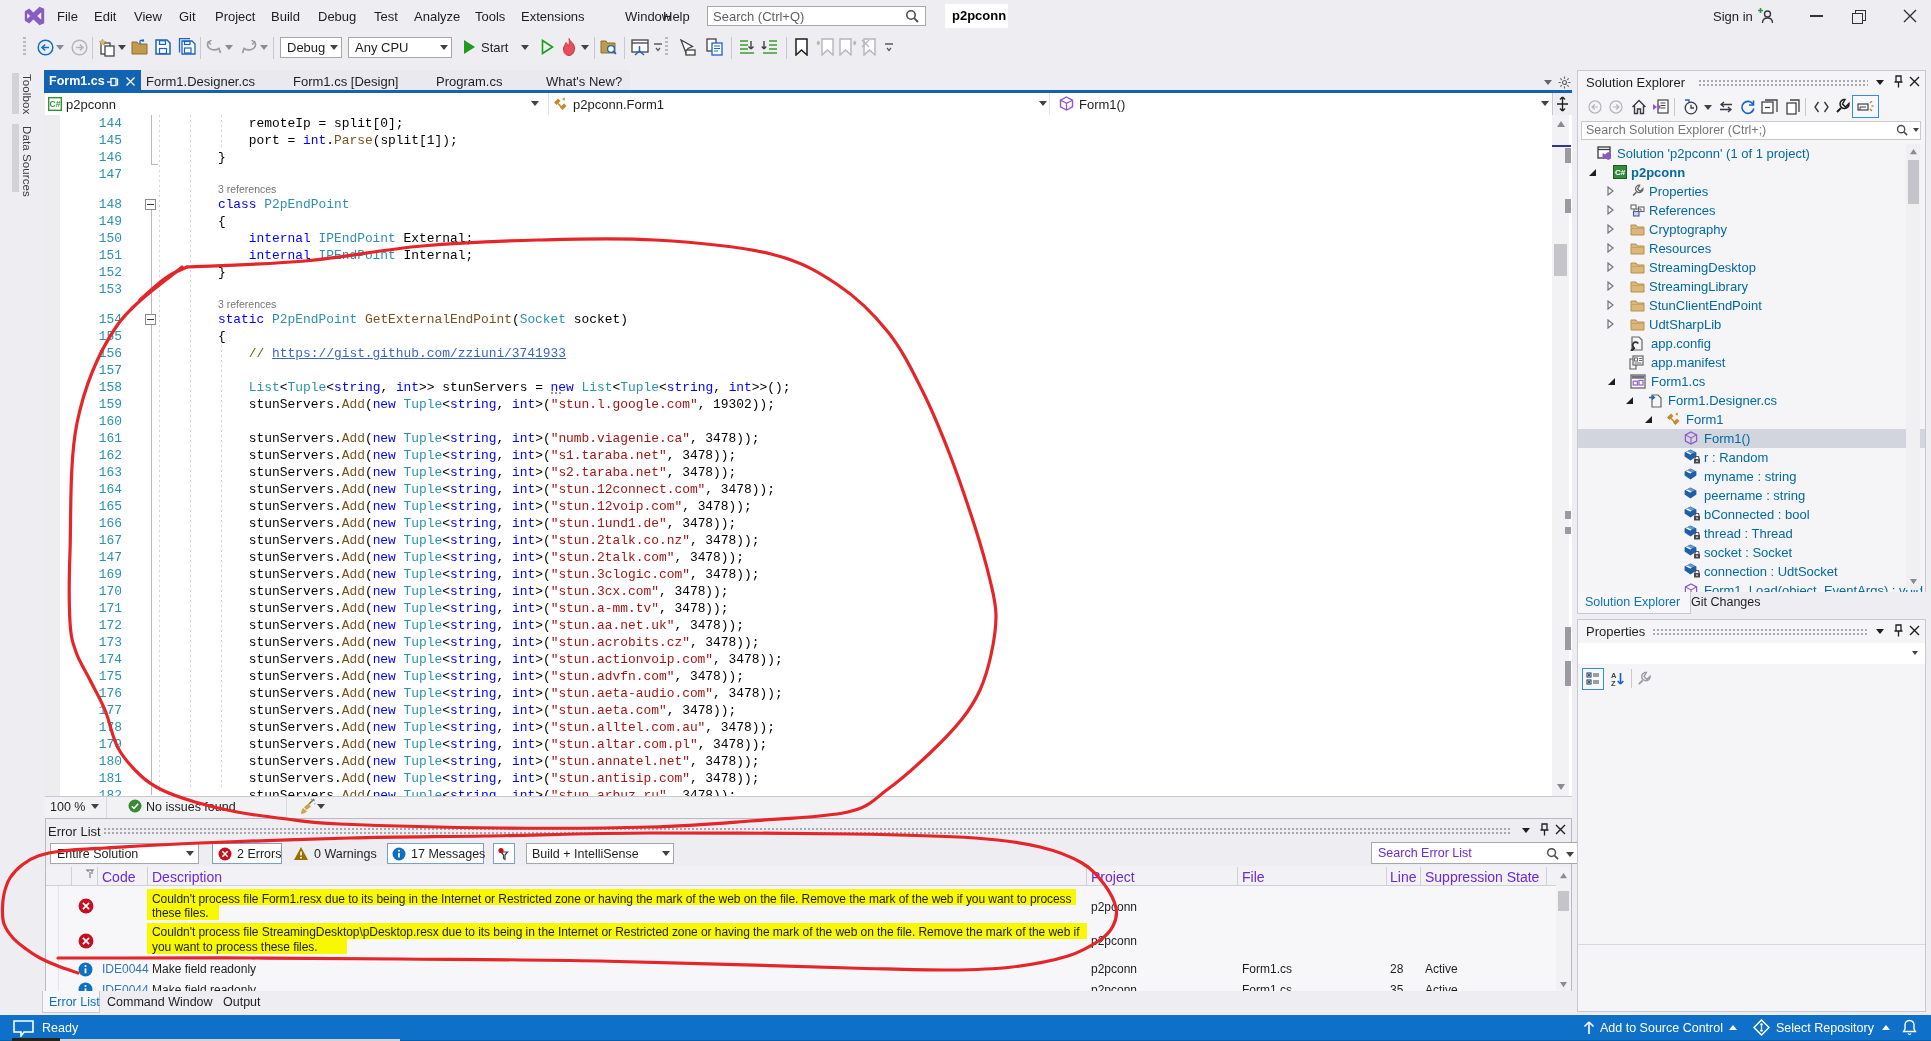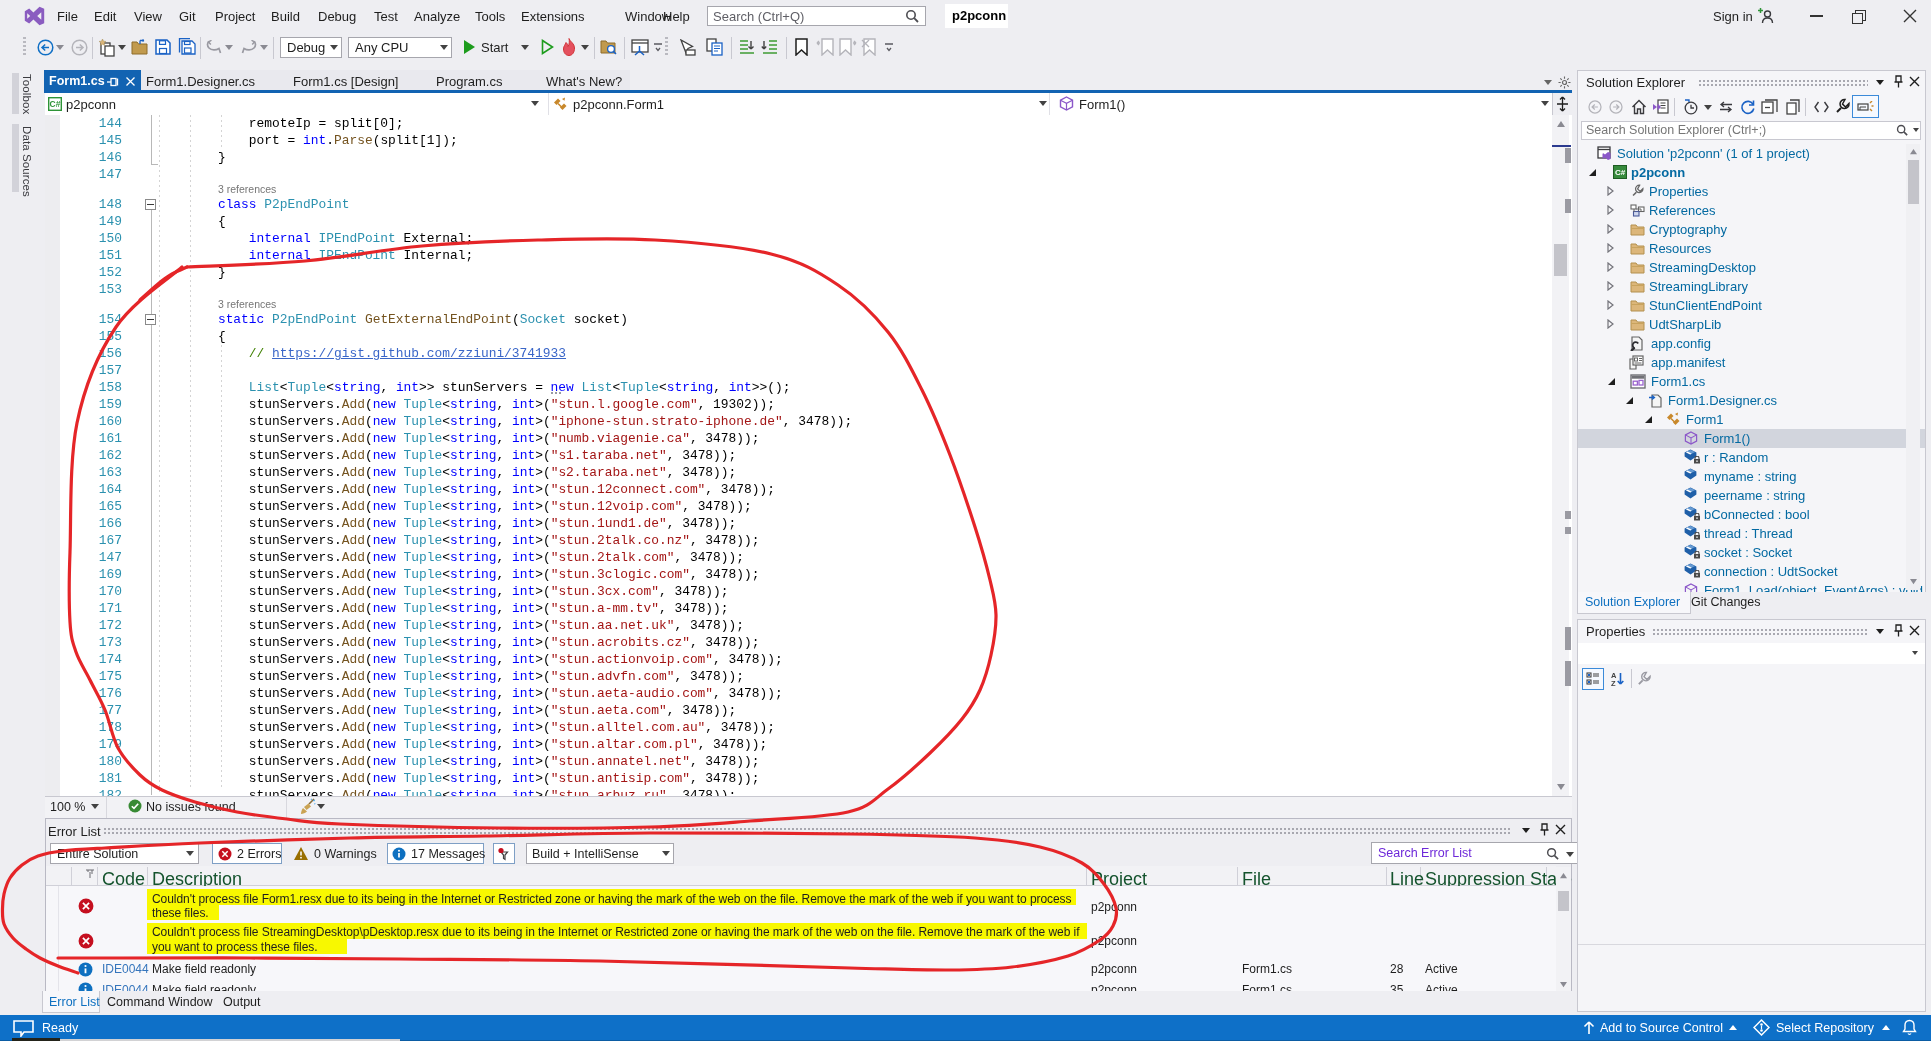--- a/index.html
+++ b/index.html
@@ -6,21 +6,21 @@
 .a{position:absolute}
 .menu{font-size:13px;color:#1e1e1e;top:9px}
 .k{color:#0000ff}.t{color:#2b91af}.m{color:#74531f}.s{color:#a31515}.cm{color:#3f8000}
 .u{color:#3a66c8;text-decoration:underline}
 .ln{position:absolute;left:53px;width:24px;text-align:right;color:#2b91af;font-size:12.9px;font-family:"Liberation Mono",monospace;line-height:17px}
 .cl{position:absolute;left:111px;font-size:12.9px;font-family:"Liberation Mono",monospace;line-height:17px;white-space:pre;color:#000}
 .lens{position:absolute;left:173px;font-size:10.5px;color:#767676}
 .tabtxt{font-size:13px;color:#1e1e1e;top:74px}
 .sep{position:absolute;width:1px;background:#c8c8d0}
 .fbtn{position:absolute;top:843px;height:21px;background:#fff;border:1px solid #7e9fc5;font-size:12.5px}
-.hdrtxt{position:absolute;top:869px;font-size:18px;color:#14532d}
+.hdrtxt{position:absolute;top:869px;font-size:14px;color:#6d28d9}
 .row-t{position:absolute;font-size:12px;color:#1e1e1e}
 .desc{font-size:12px;letter-spacing:-0.06px}
 .tree-t{position:absolute;font-size:13px;color:#0369a1;white-space:nowrap}
 .caret{position:absolute;width:0;height:0;border-left:4px solid transparent;border-right:4px solid transparent;border-top:5px solid #656565}
 </style></head>
 <body>
 
 <div class="a" style="left:0;top:0;width:1931px;height:31px;background:#eeeef2"></div>
 <svg class="a" style="left:24px;top:6px" width="21" height="20" viewBox="0 0 21 20">
     <path fill="#8a5cc0" d="M5.2 2.5 L9.4 6.5 L9.4 13.5 L5.2 17.5 L0.8 14.8 L0.8 5.2 Z M9.4 6.5 L15.5 0.8 L20.2 2.8 L20.2 17.2 L15.5 19.2 L9.4 13.5 Z"></path>
@@ -265,21 +265,20 @@
 <div class="ln" style="top:213px">155</div>
 <div class="cl" style="top:213px">        {</div>
 <div class="ln" style="top:230px">156</div>
 <div class="cl" style="top:230px">            <span class="cm">// </span><span class="u">https://gist.github.com/zziuni/3741933</span></div>
 <div class="ln" style="top:247px">157</div>
 <div class="ln" style="top:264px">158</div>
 <div class="cl" style="top:264px">            <span class="t">List</span>&lt;<span class="t">Tuple</span>&lt;<span class="k">string</span>, <span class="k">int</span>&gt;&gt; stunServers = <span class="k">new</span> <span class="t">List</span>&lt;<span class="t">Tuple</span>&lt;<span class="k">string</span>, <span class="k">int</span>&gt;&gt;();</div>
 <div class="ln" style="top:281px">159</div>
 <div class="cl" style="top:281px">            stunServers.<span class="m">Add</span>(<span class="k">new</span> <span class="t">Tuple</span>&lt;<span class="k">string</span>, <span class="k">int</span>&gt;(<span class="s">"stun.l.google.com"</span>, 19302));</div>
 <div class="ln" style="top:298px">160</div>
-<div class="cl" style="top:298px">            stunServers.<span class="m">Add</span>(<span class="k">new</span> <span class="t">Tuple</span>&lt;<span class="k">string</span>, <span class="k">int</span>&gt;(<span class="s">"iphone-stun.strato-iphone.de"</span>, 3478));</div>
 <div class="ln" style="top:315px">161</div>
 <div class="cl" style="top:315px">            stunServers.<span class="m">Add</span>(<span class="k">new</span> <span class="t">Tuple</span>&lt;<span class="k">string</span>, <span class="k">int</span>&gt;(<span class="s">"numb.viagenie.ca"</span>, 3478));</div>
 <div class="ln" style="top:332px">162</div>
 <div class="cl" style="top:332px">            stunServers.<span class="m">Add</span>(<span class="k">new</span> <span class="t">Tuple</span>&lt;<span class="k">string</span>, <span class="k">int</span>&gt;(<span class="s">"s1.taraba.net"</span>, 3478));</div>
 <div class="ln" style="top:349px">163</div>
 <div class="cl" style="top:349px">            stunServers.<span class="m">Add</span>(<span class="k">new</span> <span class="t">Tuple</span>&lt;<span class="k">string</span>, <span class="k">int</span>&gt;(<span class="s">"s2.taraba.net"</span>, 3478));</div>
 <div class="ln" style="top:366px">164</div>
 <div class="cl" style="top:366px">            stunServers.<span class="m">Add</span>(<span class="k">new</span> <span class="t">Tuple</span>&lt;<span class="k">string</span>, <span class="k">int</span>&gt;(<span class="s">"stun.12connect.com"</span>, 3478));</div>
 <div class="ln" style="top:383px">165</div>
 <div class="cl" style="top:383px">            stunServers.<span class="m">Add</span>(<span class="k">new</span> <span class="t">Tuple</span>&lt;<span class="k">string</span>, <span class="k">int</span>&gt;(<span class="s">"stun.12voip.com"</span>, 3478));</div>

